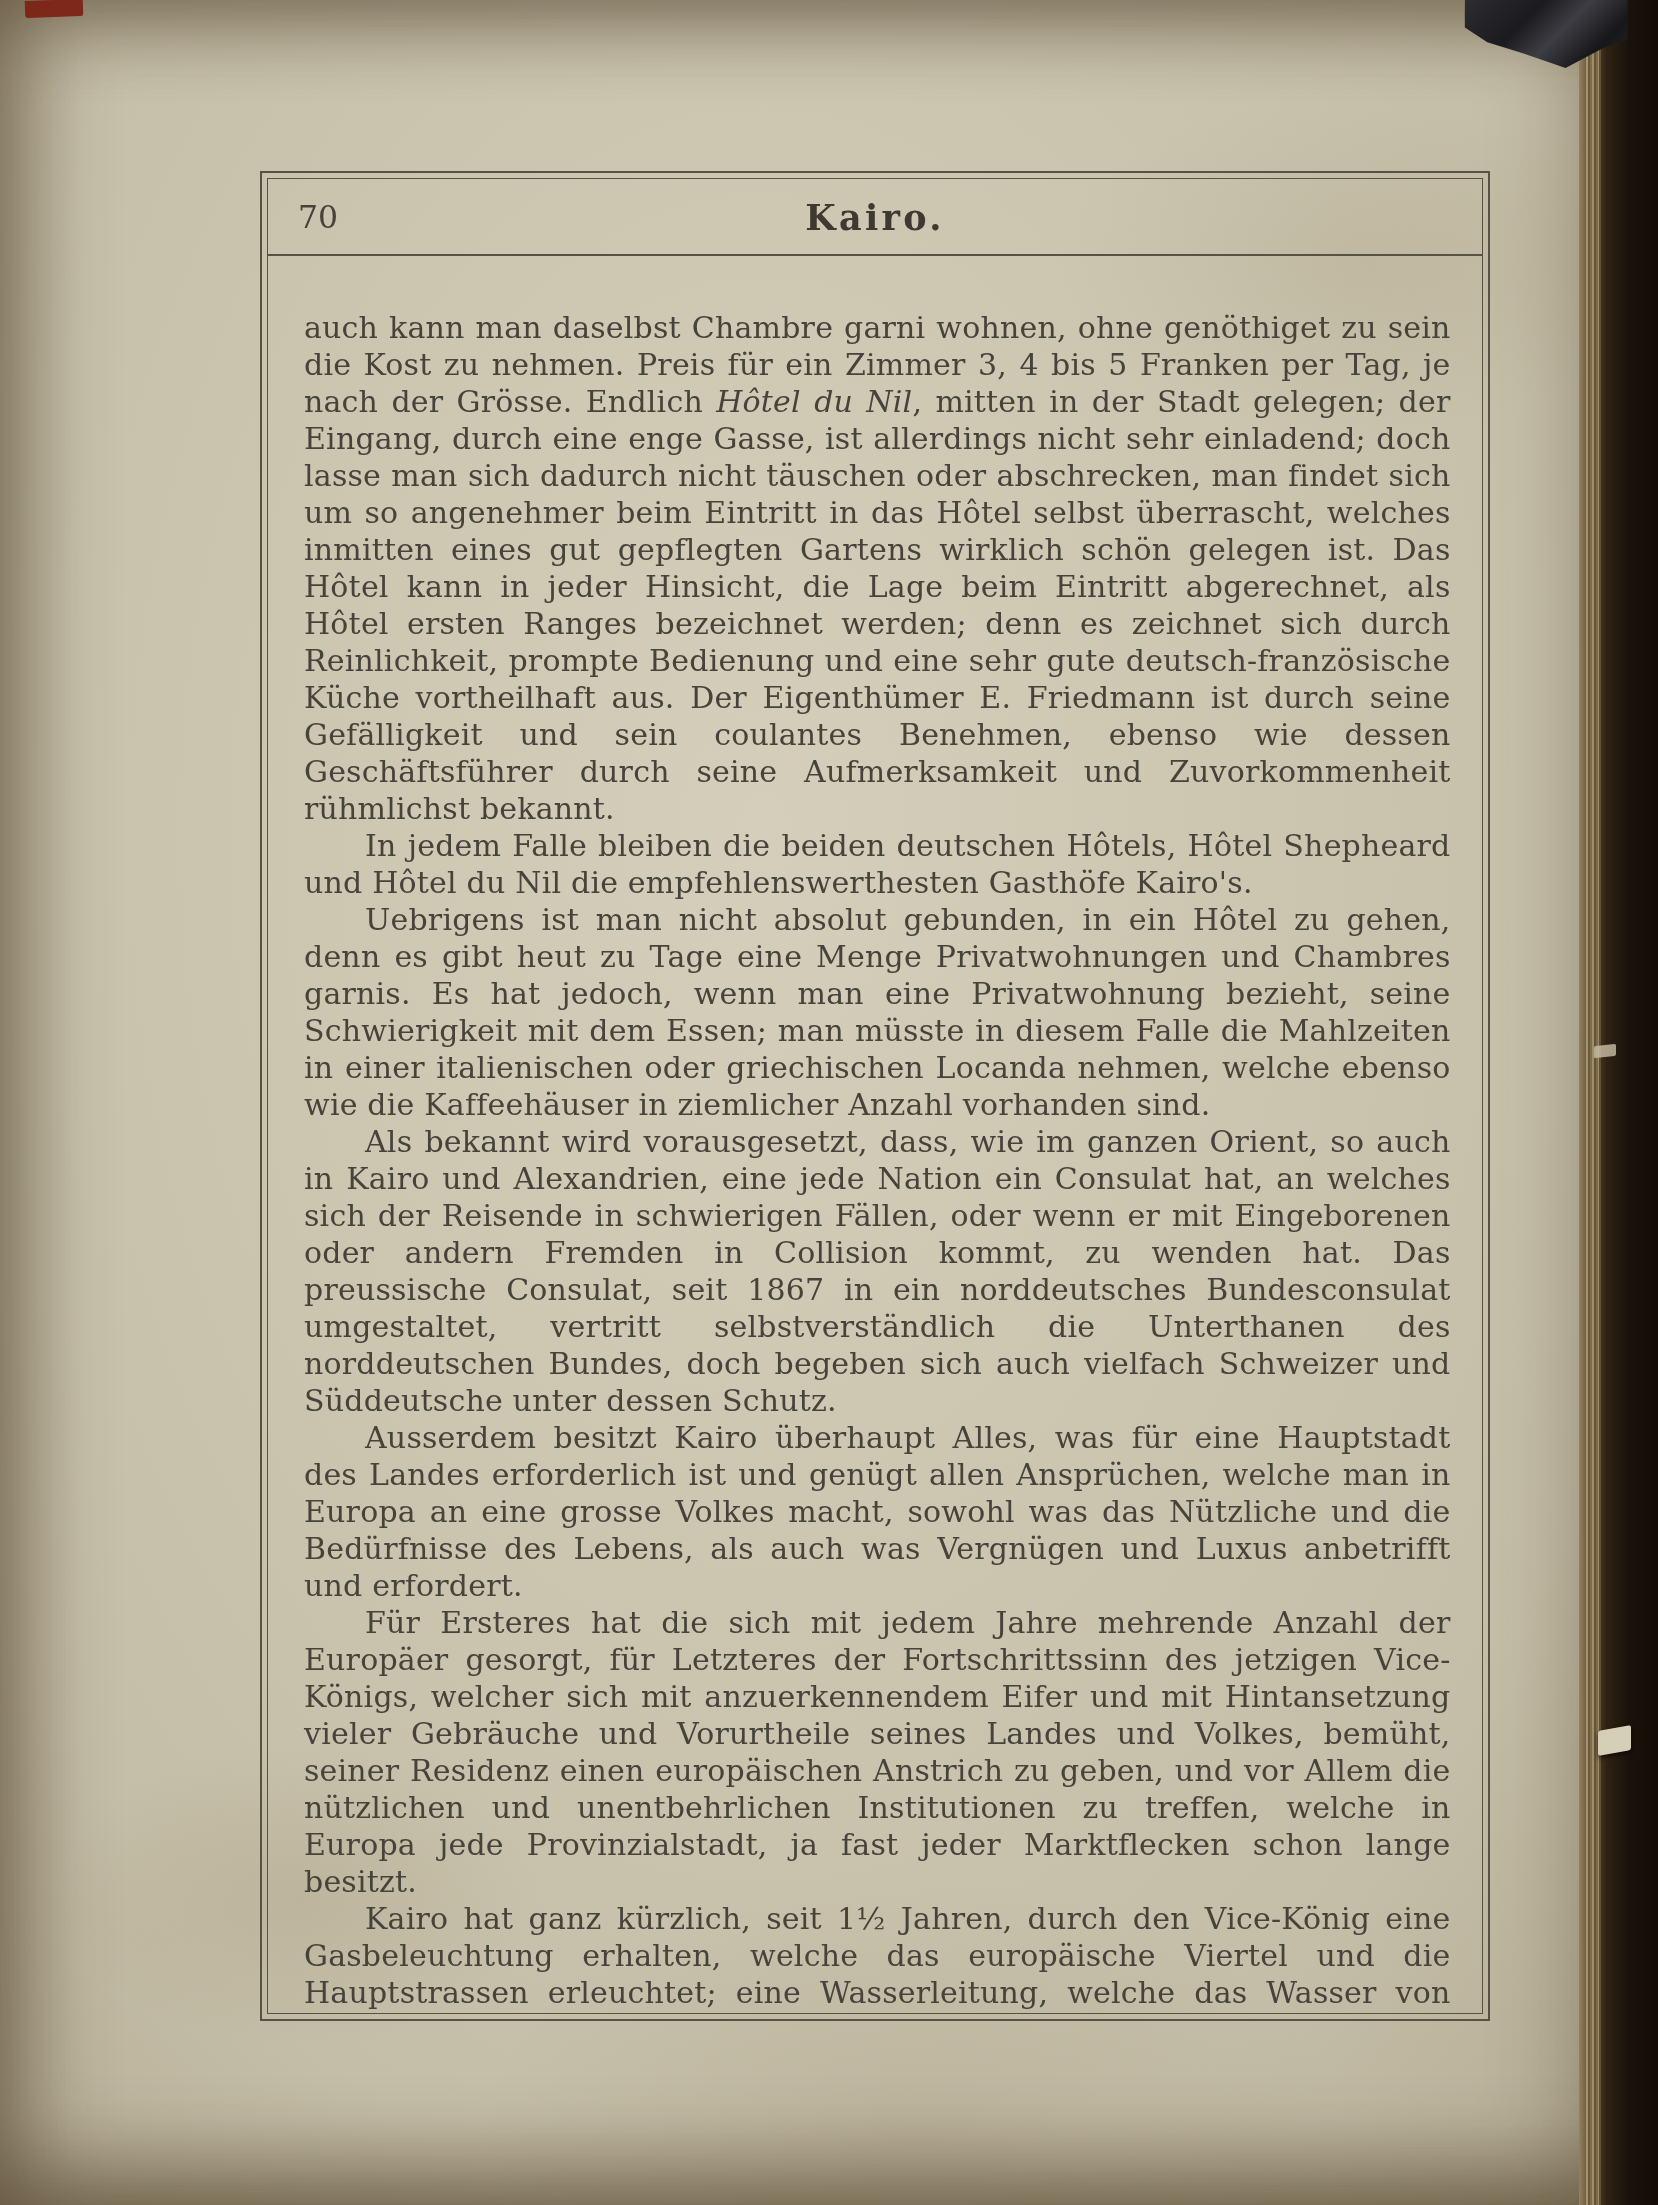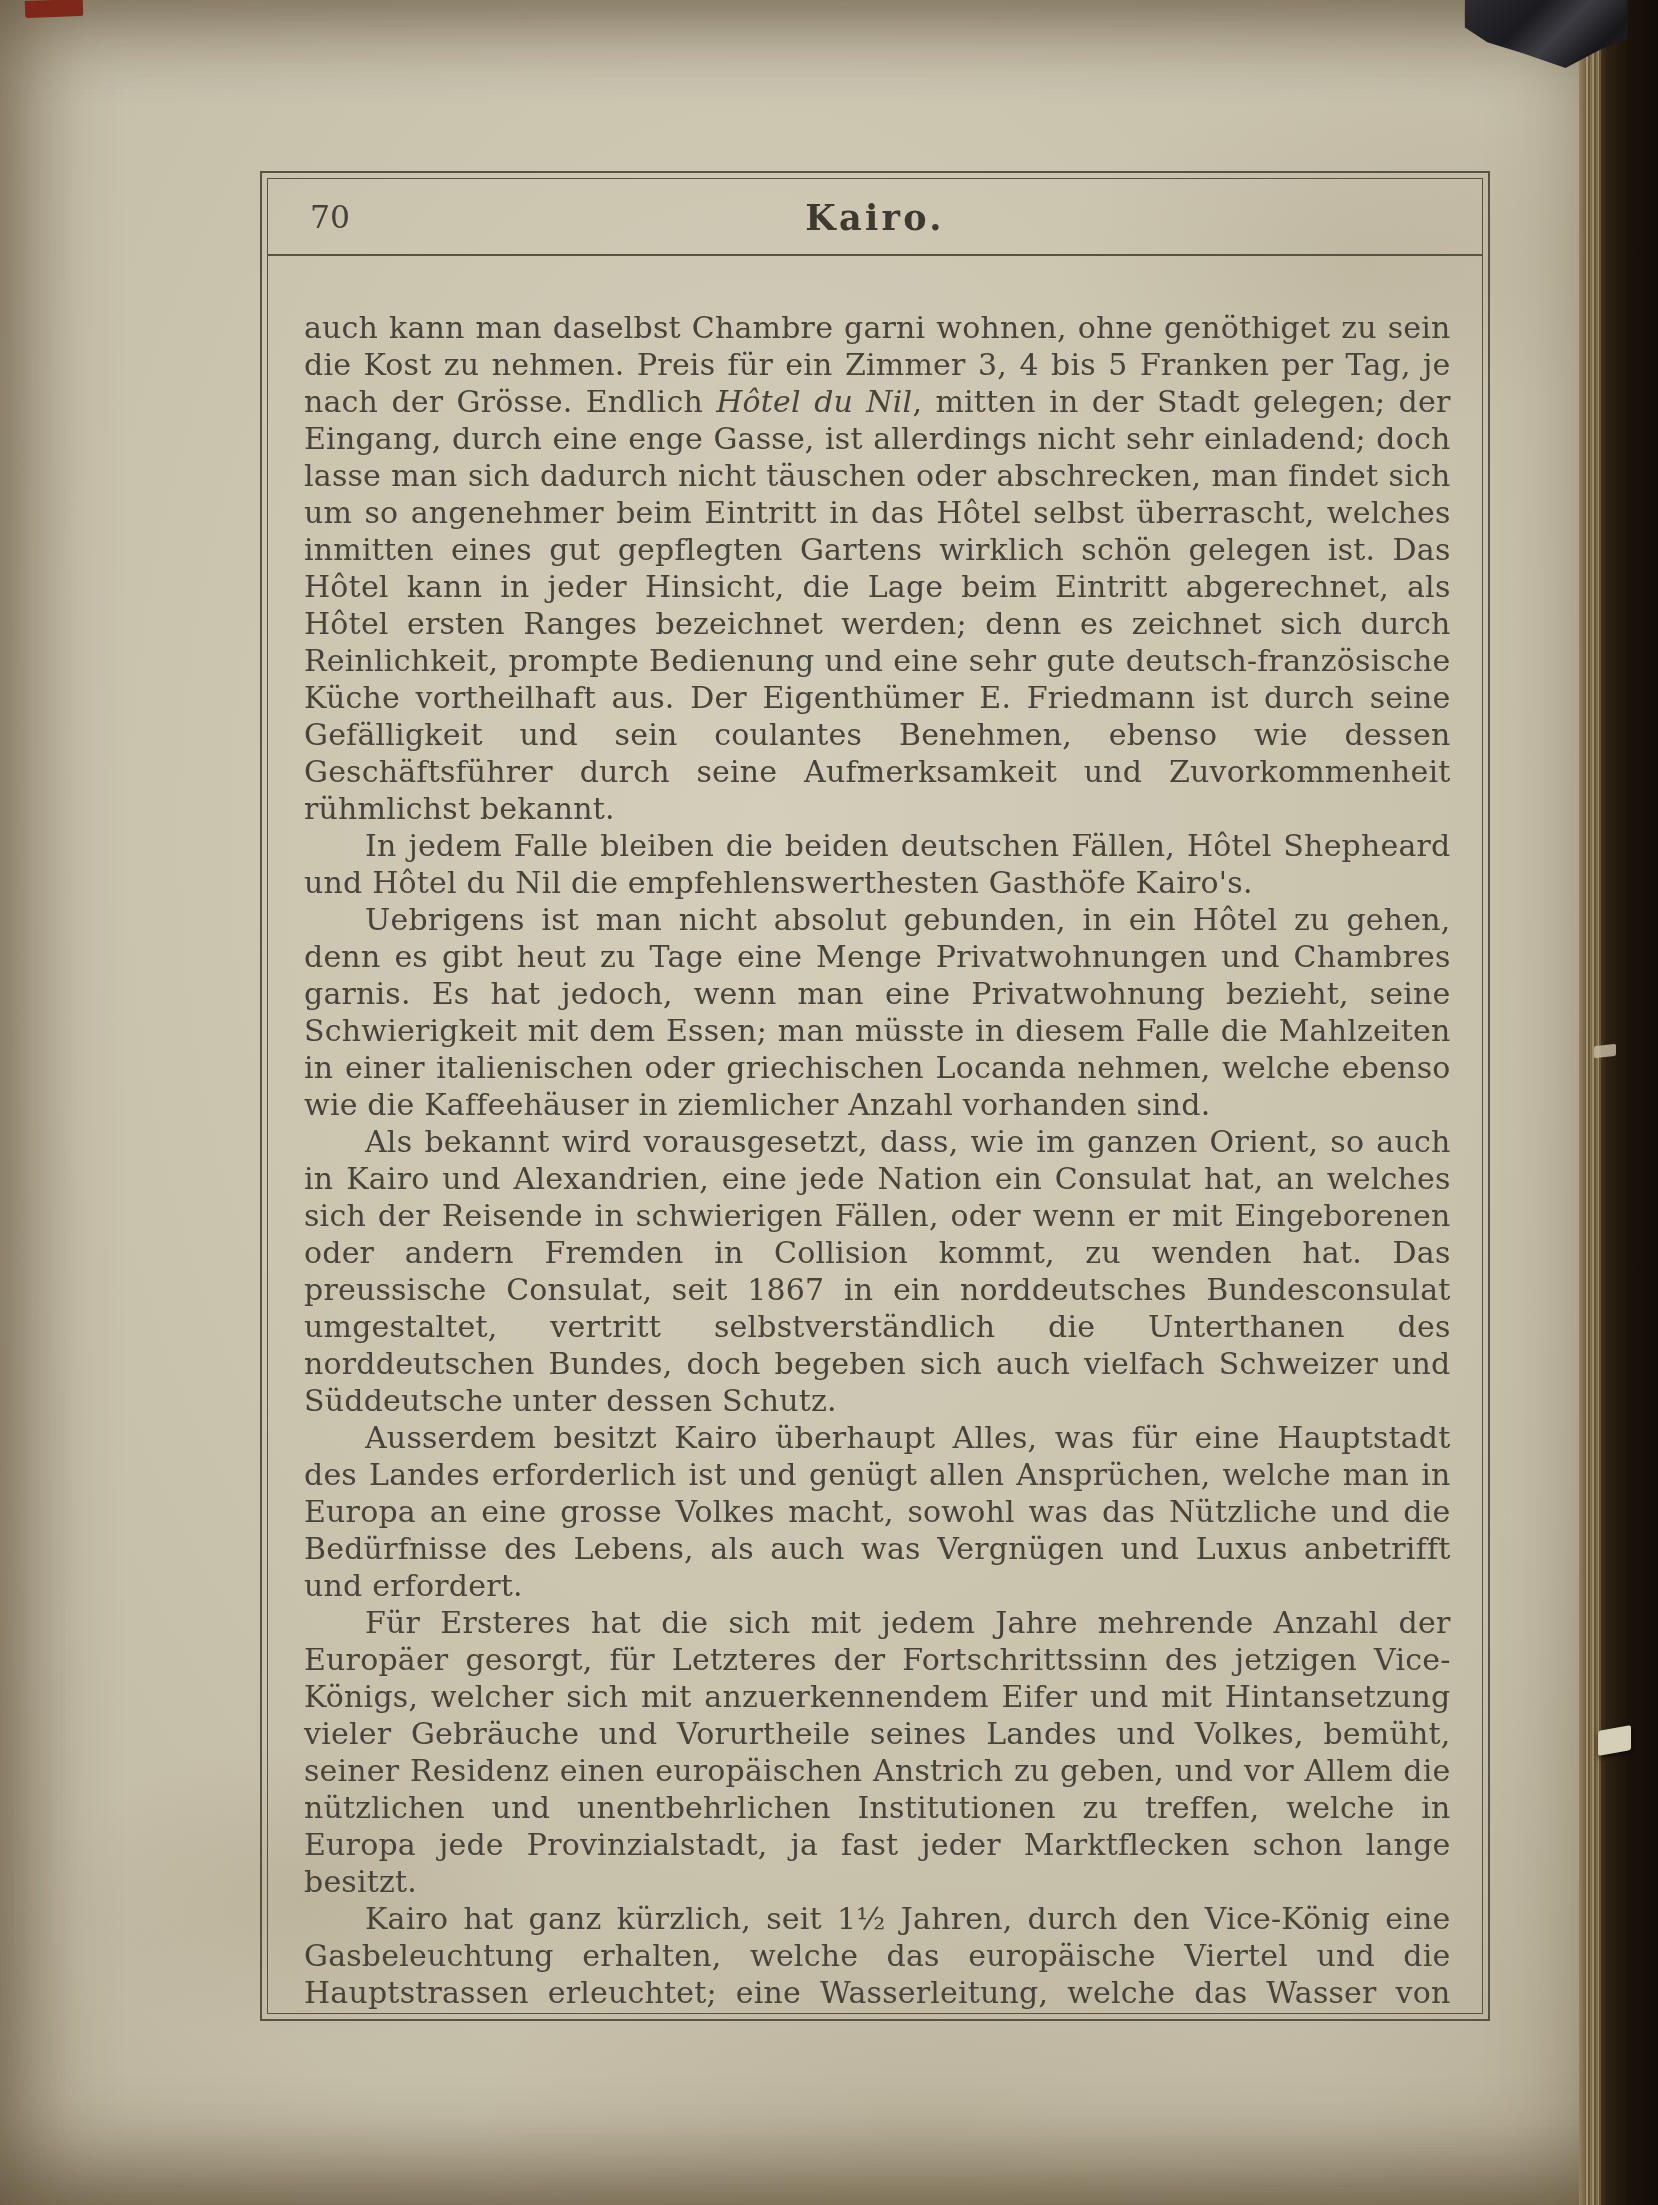--- a/index.html
+++ b/index.html
@@ -66,21 +66,21 @@
   }
   .frame-inner{
     position:absolute;inset:5px;
     border:1.7px solid #575243;
   }
   .page-header{
     position:absolute;top:0;left:0;right:0;height:75px;
     border-bottom:2.5px solid #575243;
   }
   .page-number{
-    position:absolute;left:42px;top:50%;transform:translateY(-50%);
+    position:absolute;left:30px;top:50%;transform:translateY(-50%);
     font-size:31.5px;color:#46423a;
   }
   .page-title{
     position:absolute;left:0;right:0;top:50%;transform:translateY(-50%);
     text-align:center;font-weight:bold;font-size:35px;letter-spacing:3.3px;color:#3e3a31;
   }
   .body-text{
     position:absolute;top:75px;left:0;right:0;bottom:0;
     padding:21.6px 31.5px 15px 36px;
     font-size:30px;line-height:37px;letter-spacing:0.2px;
@@ -109,21 +109,21 @@
   <div class="frame">
     <div class="frame-inner">
 
       <div class="page-header">
         <span class="page-number">70</span>
         <span class="page-title">Kairo.</span>
       </div>
 
       <div class="body-text">
         <p class="noindent"><span>auch kann man daselbst Chambre garni wohnen, ohne genöthiget zu sein die Kost zu nehmen. Preis für ein Zimmer 3, 4 bis 5 Franken per Tag, je nach der Grösse. Endlich </span><i>Hôtel du Nil</i><span>, mitten in der Stadt gelegen; der Eingang, durch eine enge Gasse, ist allerdings nicht sehr einladend; doch lasse man sich dadurch nicht täuschen oder abschrecken, man findet sich um so angenehmer beim Eintritt in das Hôtel selbst überrascht, welches inmitten eines gut gepflegten Gartens wirklich schön gelegen ist. Das Hôtel kann in jeder Hinsicht, die Lage beim Eintritt abgerechnet, als Hôtel ersten Ranges bezeichnet werden; denn es zeichnet sich durch Reinlichkeit, prompte Bedienung und eine sehr gute deutsch-französische Küche vortheilhaft aus. Der Eigenthümer E. Friedmann ist durch seine Gefälligkeit und sein coulantes Benehmen, ebenso wie dessen Geschäftsführer durch seine Aufmerksamkeit und Zuvorkommenheit rühmlichst bekannt.</span></p>
-        <p class="indent">In jedem Falle bleiben die beiden deutschen Fällen, Hôtel Shepheard und Hôtel du Nil die empfehlenswerthesten Gasthöfe Kairo's.</p>
+        <p class="indent">In jedem Falle bleiben die beiden deutschen Hôtels, Hôtel Shepheard und Hôtel du Nil die empfehlenswerthesten Gasthöfe Kairo's.</p>
         <p class="indent">Uebrigens ist man nicht absolut gebunden, in ein Hôtel zu gehen, denn es gibt heut zu Tage eine Menge Privatwohnungen und Chambres garnis. Es hat jedoch, wenn man eine Privatwohnung bezieht, seine Schwierigkeit mit dem Essen; man müsste in diesem Falle die Mahlzeiten in einer italienischen oder griechischen Locanda nehmen, welche ebenso wie die Kaffeehäuser in ziemlicher Anzahl vorhanden sind.</p>
         <p class="indent">Als bekannt wird vorausgesetzt, dass, wie im ganzen Orient, so auch in Kairo und Alexandrien, eine jede Nation ein Consulat hat, an welches sich der Reisende in schwierigen Fällen, oder wenn er mit Eingeborenen oder andern Fremden in Collision kommt, zu wenden hat. Das preussische Consulat, seit 1867 in ein norddeutsches Bundesconsulat umgestaltet, vertritt selbstverständlich die Unterthanen des norddeutschen Bundes, doch begeben sich auch vielfach Schweizer und Süddeutsche unter dessen Schutz.</p>
         <p class="indent">Ausserdem besitzt Kairo überhaupt Alles, was für eine Hauptstadt des Landes erforderlich ist und genügt allen Ansprüchen, welche man in Europa an eine grosse Volkes macht, sowohl was das Nützliche und die Bedürfnisse des Lebens, als auch was Vergnügen und Luxus anbetrifft und erfordert.</p>
         <p class="indent">Für Ersteres hat die sich mit jedem Jahre mehrende Anzahl der Europäer gesorgt, für Letzteres der Fortschrittssinn des jetzigen Vice-Königs, welcher sich mit anzuerkennendem Eifer und mit Hintansetzung vieler Gebräuche und Vorurtheile seines Landes und Volkes, bemüht, seiner Residenz einen europäischen Anstrich zu geben, und vor Allem die nützlichen und unentbehrlichen Institutionen zu treffen, welche in Europa jede Provinzialstadt, ja fast jeder Marktflecken schon lange besitzt.</p>
         <p class="indent">Kairo hat ganz kürzlich, seit 1½ Jahren, durch den Vice-König eine Gasbeleuchtung erhalten, welche das europäische Viertel und die Hauptstrassen erleuchtet; eine Wasserleitung, welche das Wasser von dem ½ Stunde entfernten Nil bis in die Stadt leitet. Ein kleines aber</p>
       </div>
 
     </div>
   </div>
 

